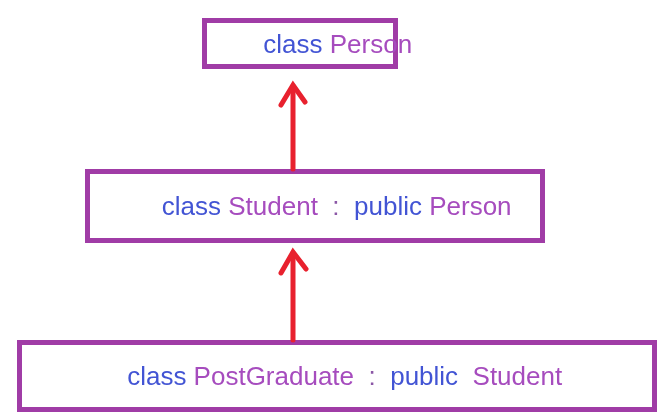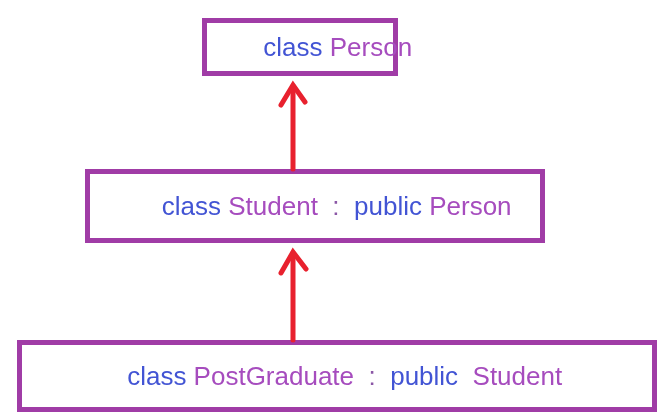--- a/index.html
+++ b/index.html
@@ -19,21 +19,21 @@
   }
   .box {
     position: absolute;
     box-sizing: border-box;
     border: 5px solid var(--border, #a03ca6);
     background: #ffffff;
     display: flex;
     align-items: center;
     justify-content: center;
   }
-  #box-person       { left: 202px; top: 18px;  width: 196px; height: 58px; padding-left: 32px; }
+  #box-person       { left: 202px; top: 18px;  width: 196px; height: 51px; padding-left: 32px; }
   #box-student      { left: 85px;  top: 169px; width: 460px; height: 74px; }
   #box-postgraduate { left: 17px;  top: 340px; width: 640px; height: 72px; padding-right: 28px; }
   .code {
     font-size: 26px;
     line-height: 1;
     white-space: pre;
   }
   .kw    { color: var(--keyword, #4254d4); }
   .type  { color: var(--type, #a64cbe); }
   .punct { color: var(--punct, #8b57a6); }

